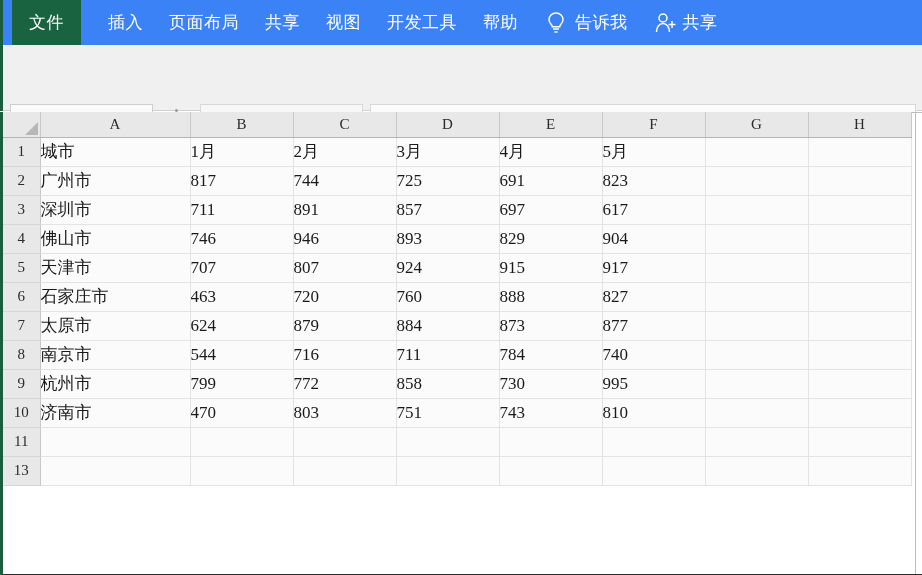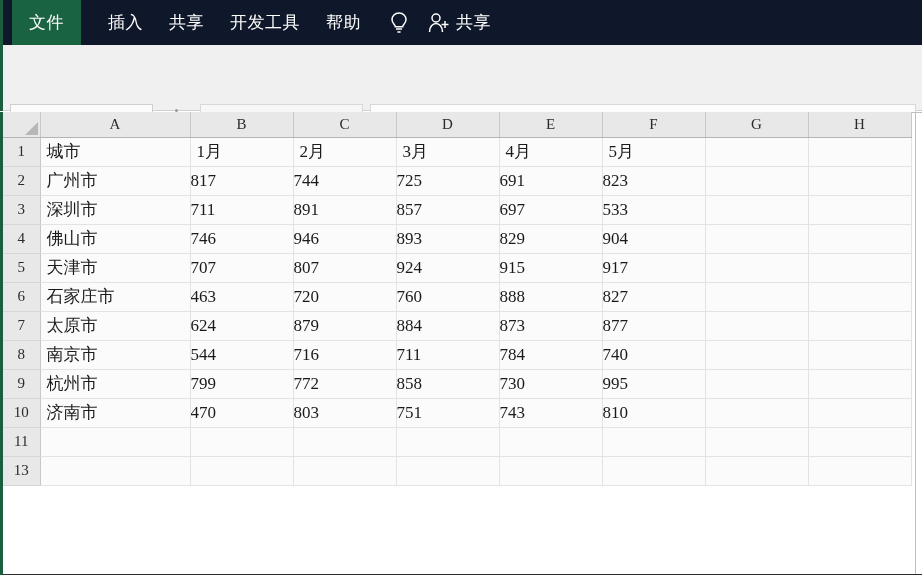--- a/index.html
+++ b/index.html
@@ -21,21 +21,21 @@
     background: #ffffff;
     overflow: hidden;
   }
 
   
   #ribbon {
     position: absolute;
     left: 0; top: 0;
     width: 922px;
     height: 45px;
-    background: #0f172a;
+    background: #3b82f6;
     display: flex;
     align-items: center;
     box-sizing: border-box;
     overflow: hidden;
   }
   #ribbon::before {
     content: "";
     position: absolute;
     left: 0; top: 0;
     width: 3px; height: 45px;
@@ -231,21 +231,21 @@
     background: #fbfbfb;
     border-right: 1px solid #e3e3e3;
     border-bottom: 1px solid #e3e3e3;
     font-size: 17px;
     color: #1a1a1a;
     vertical-align: middle;
     white-space: nowrap;
     overflow: hidden;
     font-family: "Liberation Serif", "DejaVu Serif", serif;
   }
-  td.cell.text  { text-align: left;  padding-left: 6px; }
+  td.cell.text  { text-align: left;  }
   td.cell.num   { padding-right: 8px; }
   td.cell.blank { }
   
   .colA { width: 150px; }
   .colB, .colC, .colD, .colE, .colF, .colG, .colH { width: 103px; }
 
   .grid-right-edge {
     position: absolute;
     left: 915px; top: 0;
     width: 1px; height: 463px;
@@ -265,31 +265,34 @@
   }
 </style>
 </head>
 <body>
 
 <div id="app">
 
   <div id="ribbon">
     <div class="tab file-tab">文件</div>
     <div class="tab">插入</div>
+    <div class="tab">页面布局</div>
     <div class="tab">共享</div>
+    <div class="tab">视图</div>
     <div class="tab">开发工具</div>
     <div class="tab">帮助</div>
 
     <span class="ribbon-icon">
       <svg width="20" height="24" viewBox="0 0 20 24">
         <path d="M10 2 C5.8 2 3 5 3 8.6 c0 2.5 1.4 4 2.4 5.2 0.6 0.8 0.9 1.2 0.9 1.9 h7.4 c0-0.7 0.3-1.1 0.9-1.9 C15.6 12.6 17 11.1 17 8.6 17 5 14.2 2 10 2 z" fill="none" stroke="#ffffff" stroke-width="1.5"></path>
         <line x1="7" y1="18" x2="13" y2="18" stroke="#ffffff" stroke-width="1.5"></line>
         <line x1="8.4" y1="21" x2="11.6" y2="21" stroke="#ffffff" stroke-width="1.5"></line>
       </svg>
     </span>
+    <div class="tab tell-me">告诉我</div>
 
     <span class="ribbon-icon">
       <svg width="24" height="24" viewBox="0 0 24 24">
         <circle cx="9" cy="7" r="4" fill="none" stroke="#ffffff" stroke-width="1.5"></circle>
         <path d="M2.5 21 C2.5 15.8 5.6 12.5 9 12.5 C12.4 12.5 15.5 15.8 15.5 21" fill="none" stroke="#ffffff" stroke-width="1.5"></path>
         <line x1="18" y1="10" x2="18" y2="17" stroke="#ffffff" stroke-width="1.5"></line>
         <line x1="14.5" y1="13.5" x2="21.5" y2="13.5" stroke="#ffffff" stroke-width="1.5"></line>
       </svg>
     </span>
     <div class="tab share-label">共享</div>
@@ -381,21 +384,21 @@
           <td class="cell blank colH"></td>
         </tr>
 
         <tr>
           <td class="rowhead">3</td>
           <td class="cell text colA">深圳市</td>
           <td class="cell num colB">711</td>
           <td class="cell num colC">891</td>
           <td class="cell num colD">857</td>
           <td class="cell num colE">697</td>
-          <td class="cell num colF">533</td>
+          <td class="cell num colF">617</td>
           <td class="cell blank colG"></td>
           <td class="cell blank colH"></td>
         </tr>
 
         <tr>
           <td class="rowhead">4</td>
           <td class="cell text colA">佛山市</td>
           <td class="cell num colB">746</td>
           <td class="cell num colC">946</td>
           <td class="cell num colD">893</td>

